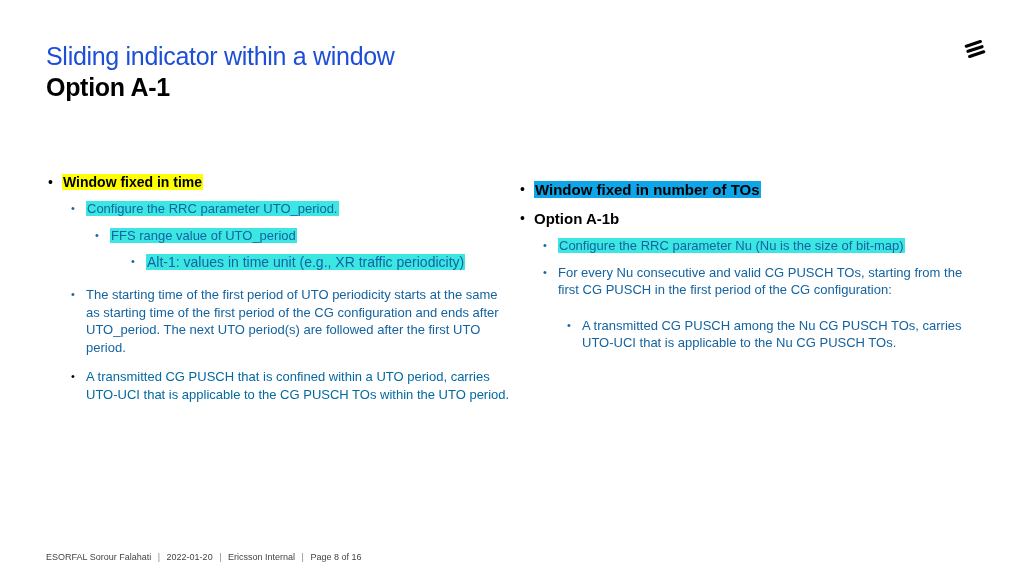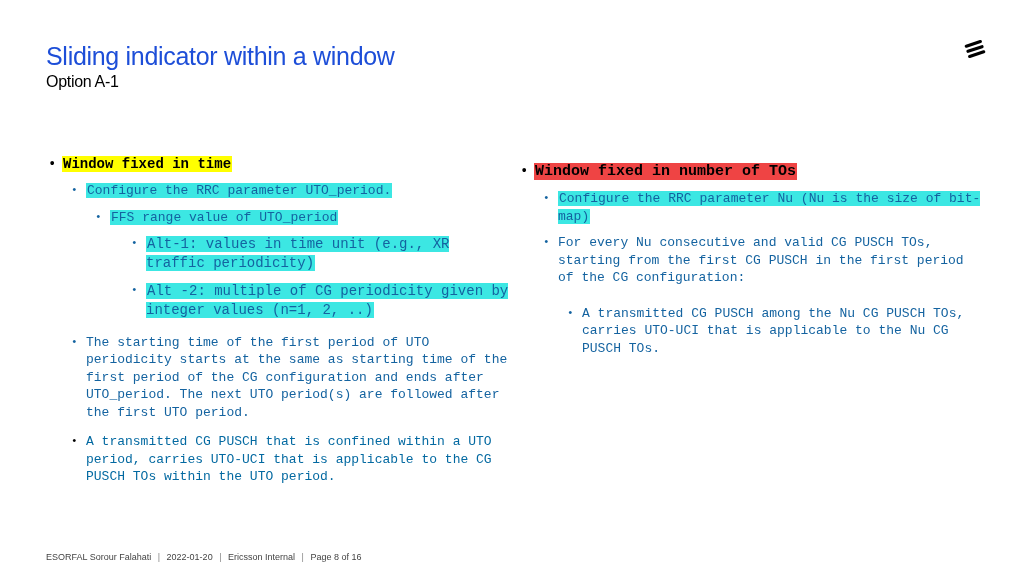--- a/index.html
+++ b/index.html
@@ -16,39 +16,38 @@
     top: 42px;
     left: 46px;
   }
   .title-main {
     font-size: 25px;
     color: #1d4ed8;
     font-weight: 400;
     letter-spacing: -0.3px;
   }
   .title-sub {
-    font-size: 16px;
+    font-size: 25px;
     color: #000;
-    font-weight: 400;
+    font-weight: 700;
     margin-top: 2px;
     letter-spacing: -0.3px;
   }
   .logo {
     position: absolute;
     top: 38px;
     right: 38px;
   }
   .columns {
     position: absolute;
-    top: 156px;
+    top: 174px;
     left: 46px;
     right: 38px;
     display: flex;
     gap: 4px;
-    font-family: Liberation Mono, monospace;
   }
   .col {
     flex: 1;
   }
   .col-right {
     margin-top: 7px;
   }
   ul { list-style: none; }
   li { position: relative; }
   .b-dot::before {
@@ -63,21 +62,21 @@
   .lvl2 { margin-left: 40px; font-size: 13px; margin-bottom: 9px; color: #1463a0; line-height: 1.35; }
   .lvl2.b-dot::before { color: #1463a0; left: -15px; top: 1px; font-size: 11px; }
   .lvl3 { margin-left: 64px; font-size: 13px; margin-bottom: 9px; color: #1463a0; line-height: 1.35; }
   .lvl3.b-dot::before { color: #1463a0; left: -15px; top: 1px; font-size: 11px; }
   .lvl4 { margin-left: 100px; font-size: 14px; margin-bottom: 9px; color: #1463a0; line-height: 1.35; }
   .lvl4.b-dot::before { color: #1463a0; left: -15px; top: 1px; font-size: 11px; }
   .lvl2-black { margin-left: 40px; font-size: 13px; margin-bottom: 9px; color: #0369a1; line-height: 1.35; }
   .lvl2-black.b-dot::before { color: #000; left: -15px; top: 1px; font-size: 11px; }
   .bold { font-weight: 700; color: #000; }
   .hl-yellow { background: #ffff00; padding: 0 1px; }
-  .hl-green  { background: #ef4444; padding: 0 1px; }
+  .hl-green  { background: #0ea5e9; padding: 0 1px; }
   .hl-cyan   { background: #3ce7e3; padding: 0 1px; }
   .footer {
     position: absolute;
     bottom: 14px;
     left: 46px;
     font-size: 9px;
     color: #444;
   }
   .footer .sep { margin: 0 4px; color: #888; }
 </style>
@@ -108,36 +107,36 @@
       </li>
       <li class="lvl2 b-dot">
         <span class="hl-cyan">Configure the RRC parameter UTO_period.</span>
       </li>
       <li class="lvl3 b-dot">
         <span class="hl-cyan">FFS range value of UTO_period</span>
       </li>
       <li class="lvl4 b-dot">
         <span class="hl-cyan">Alt-1: values in time unit (e.g., XR traffic periodicity)</span>
       </li>
-      <li class="lvl4 b-dot">
-        <span class="hl-cyan">Alt -2: multiple of CG periodicity given by integer values (n=1, 2, ..)</span>
-      </li>
       <li class="lvl2 b-dot" style="margin-top:14px;">
         <span>The starting time of the first period of UTO periodicity starts at the same as starting time of the first period of the CG configuration and ends after UTO_period. The next UTO period(s) are followed after the first UTO period.</span>
       </li>
       <li class="lvl2-black b-dot" style="margin-top:12px;">
         <span>A transmitted CG PUSCH that is confined within a UTO period, carries UTO-UCI that is applicable to the CG PUSCH TOs within the UTO period.</span>
       </li>
     </ul>
   </div>
 
   <div class="col col-right">
     <ul>
       <li class="lvl1 b-dot" style="font-size:15px;">
         <span class="bold hl-green">Window fixed in number of TOs</span>
+      </li>
+      <li class="lvl1 b-dot" style="font-size:15px;margin-top:12px;">
+        <span class="bold">Option A-1b</span>
       </li>
       <li class="lvl2 b-dot">
         <span class="hl-cyan">Configure the RRC parameter Nu (Nu is the size of bit-map)</span>
       </li>
       <li class="lvl2 b-dot" style="">
         <span>For every Nu consecutive and valid CG PUSCH TOs, starting from the first CG PUSCH in the first period of the CG configuration:</span>
       </li>
       <li class="lvl3 b-dot" style="margin-top:18px;padding-right:20px;">
         <span>A transmitted CG PUSCH among the Nu CG PUSCH TOs, carries UTO-UCI that is applicable to the Nu CG PUSCH TOs.</span>
       </li>

